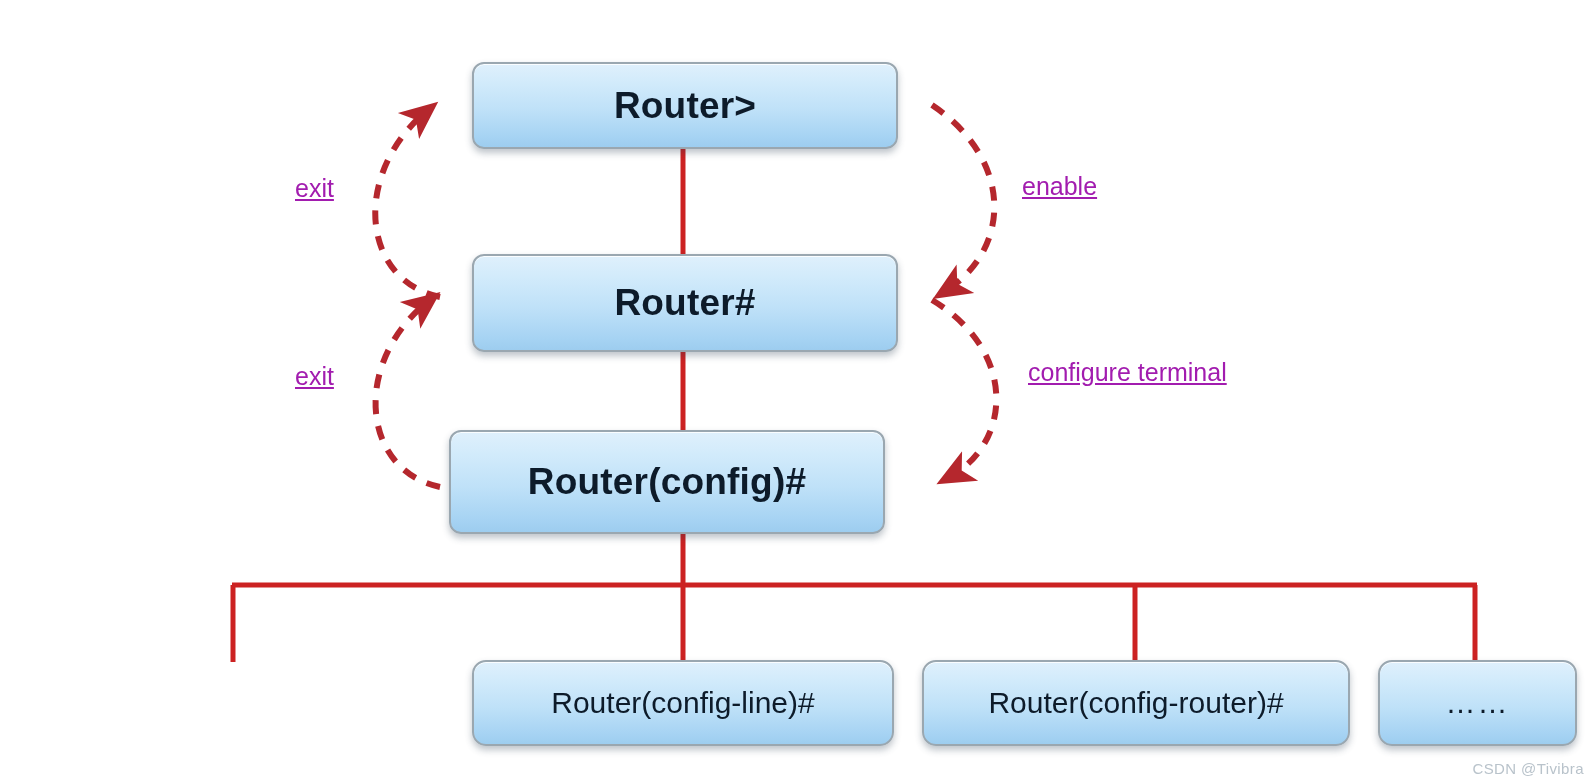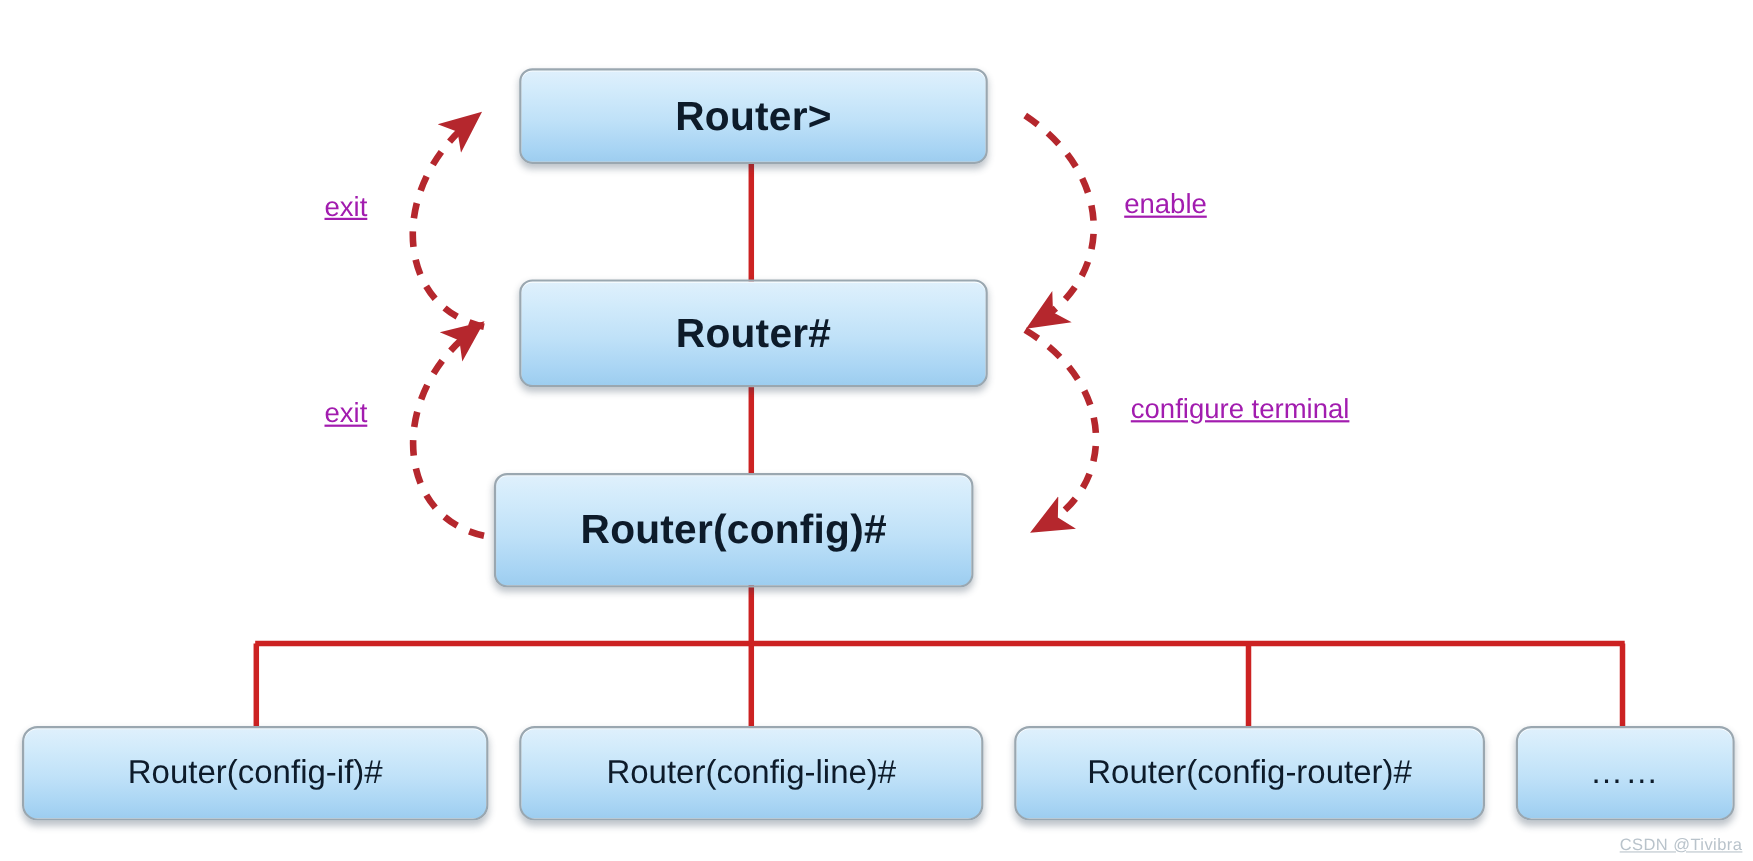--- a/index.html
+++ b/index.html
@@ -91,21 +91,20 @@
 
   
   #watermark {
     position: absolute;
     right: 10px;
     bottom: 6px;
     color: #b9c3cb;
     font-size: 15px;
     letter-spacing: 0.4px;
     z-index: 6;
-    text-decoration: underline;
   }
 </style>
 </head>
 <body>
 
 <div id="canvas">
 
   <svg id="wires" viewBox="0 0 1594 783">
     <defs>
       <marker id="arrowhead" markerWidth="7" markerHeight="7" refX="4.2" refY="3.2" orient="auto" markerUnits="strokeWidth">
@@ -133,21 +132,20 @@
 
     <path d="M 932 300 C 1016 350, 1014 442, 948 478" fill="none" stroke="#b5272d" stroke-width="6" stroke-dasharray="14,12" stroke-linecap="butt" marker-end="url(#arrowhead)"></path>
   </svg>
 
   <div class="node primary" id="node-user">Router&gt;</div>
 
   <div class="node primary" id="node-priv">Router#</div>
 
   <div class="node primary" id="node-config">Router(config)#</div>
 
-  <div class="node leaf" id="node-if">Router(config-if)#</div>
 
   <div class="node leaf" id="node-router">Router(config-router)#</div>
 
   <div class="node leaf" id="node-line">Router(config-line)#</div>
 
   <div class="node leaf dots" id="node-dots">……</div>
 
   <div class="cmd-label" id="label-exit-1">exit</div>
 
   <div class="cmd-label" id="label-exit-2">exit</div>

